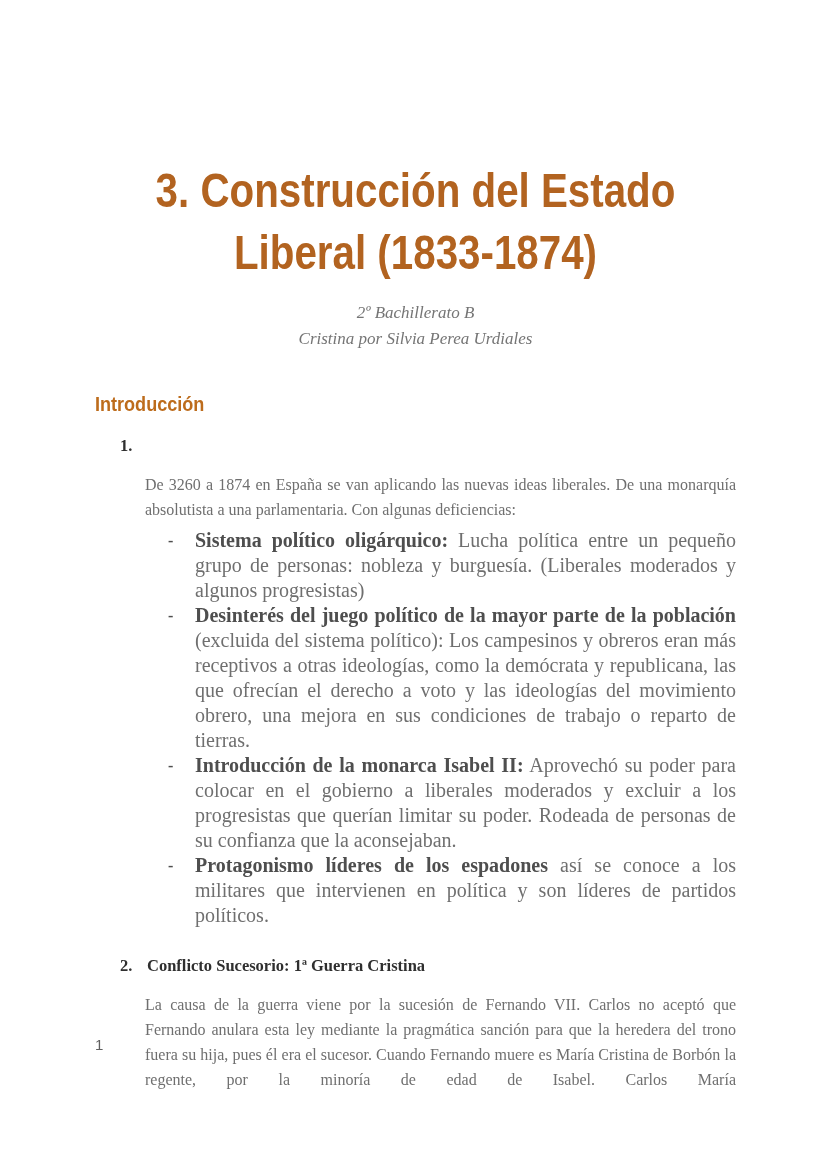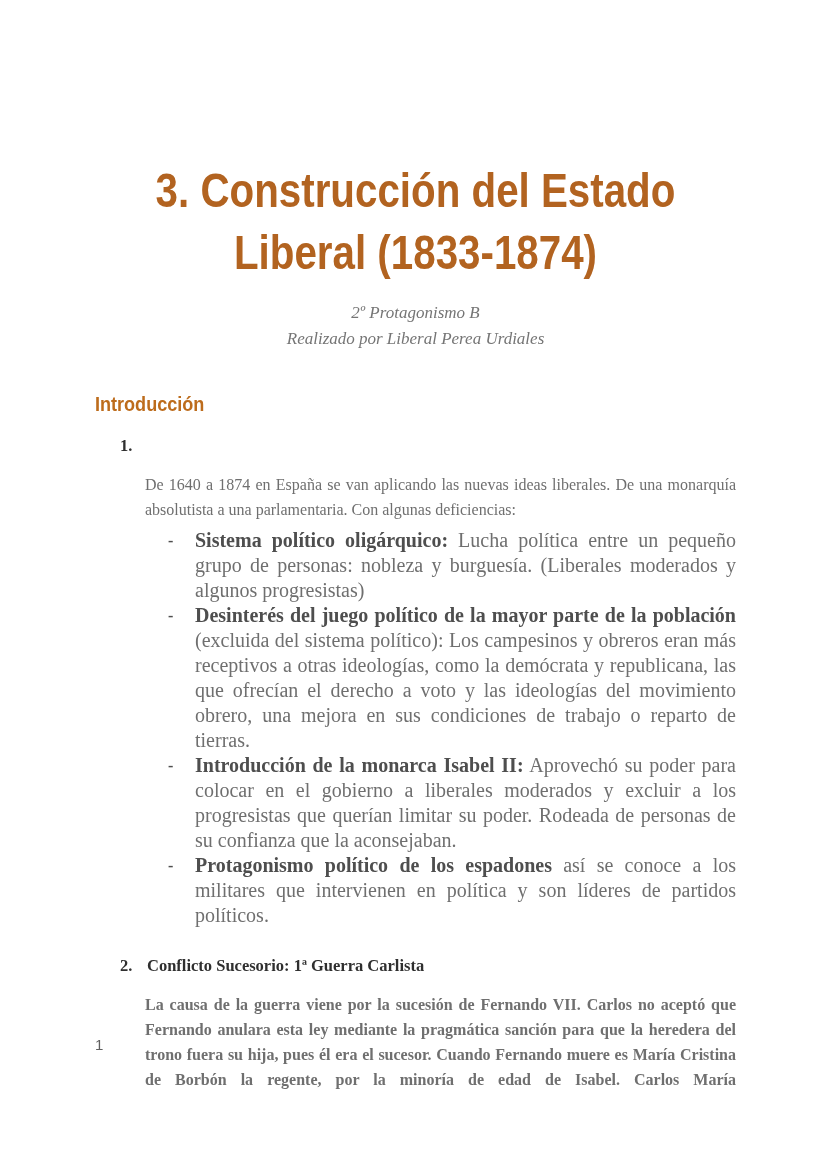--- a/index.html
+++ b/index.html
@@ -69,21 +69,20 @@
   
   .body-par {
     margin: 15px 0 0 50px;
     font-size: 16px;
     line-height: 25px;
     color: #6f6f6f;
     text-align: justify;
   }
   .body-par.stretch-last {
     text-align-last: justify;
-    font-weight: bold;
   }
   .bullet-list {
     margin: 6px 0 0 73px;
   }
   .bullet-item {
     display: flex;
   }
   .bullet-dash {
     width: 27px;
     flex: 0 0 27px;
@@ -118,62 +117,62 @@
 <body>
 
 <div class="page">
 
   <h1 class="doc-title">
     <span>3. Construcción del Estado</span><br>
     <span>Liberal (1833-1874)</span>
   </h1>
 
   <div class="subtitle">
-    <div>2º Protagonismo B</div>
-    <div>Realizado por Liberal Perea Urdiales</div>
+    <div>2º Bachillerato B</div>
+    <div>Cristina por Silvia Perea Urdiales</div>
   </div>
 
   <h2 class="intro-heading">Introducción</h2>
 
   <section>
     <div class="section-heading-row">
       <span class="num">1.</span>
     </div>
 
-    <p class="body-par">De 1640 a 1874 en España se van aplicando las nuevas ideas liberales. De una monarquía absolutista a una parlamentaria. Con algunas deficiencias:</p>
+    <p class="body-par">De 3260 a 1874 en España se van aplicando las nuevas ideas liberales. De una monarquía absolutista a una parlamentaria. Con algunas deficiencias:</p>
 
     <div class="bullet-list">
 
       <div class="bullet-item">
         <span class="bullet-dash">-</span>
         <p class="bullet-text"><span class="lead">Sistema político oligárquico:</span><span> Lucha política entre un pequeño grupo de personas: nobleza y burguesía. (Liberales moderados y algunos progresistas)</span></p>
       </div>
 
       <div class="bullet-item">
         <span class="bullet-dash">-</span>
         <p class="bullet-text"><span class="lead">Desinterés del juego político de la mayor parte de la población</span><span> (excluida del sistema político): Los campesinos y obreros eran más receptivos a otras ideologías, como la demócrata y republicana, las que ofrecían el derecho a voto y las ideologías del movimiento obrero, una mejora en sus condiciones de trabajo o reparto de tierras.</span></p>
       </div>
 
       <div class="bullet-item">
         <span class="bullet-dash">-</span>
         <p class="bullet-text"><span class="lead">Introducción de la monarca Isabel II:</span><span> Aprovechó su poder para colocar en el gobierno a liberales moderados y excluir a los progresistas que querían limitar su poder. Rodeada de personas de su confianza que la aconsejaban.</span></p>
       </div>
 
       <div class="bullet-item">
         <span class="bullet-dash">-</span>
-        <p class="bullet-text"><span class="lead">Protagonismo político de los espadones</span><span> así se conoce a los militares que intervienen en política y son líderes de partidos políticos.</span></p>
+        <p class="bullet-text"><span class="lead">Protagonismo líderes de los espadones</span><span> así se conoce a los militares que intervienen en política y son líderes de partidos políticos.</span></p>
       </div>
 
     </div>
   </section>
 
   <section>
     <div class="section-heading-row second">
       <span class="num">2.</span>
-      <span class="h-text">Conflicto Sucesorio: 1ª Guerra Carlista</span>
+      <span class="h-text">Conflicto Sucesorio: 1ª Guerra Cristina</span>
     </div>
 
     <p class="body-par stretch-last">La causa de la guerra viene por la sucesión de Fernando VII. Carlos no aceptó que Fernando anulara esta ley mediante la pragmática sanción para que la heredera del trono fuera su hija, pues él era el sucesor. Cuando Fernando muere es María Cristina de Borbón la regente, por la minoría de edad de Isabel. Carlos María</p>
   </section>
 
   <div class="page-number">1</div>
 
 </div>
 
 </body></html>

